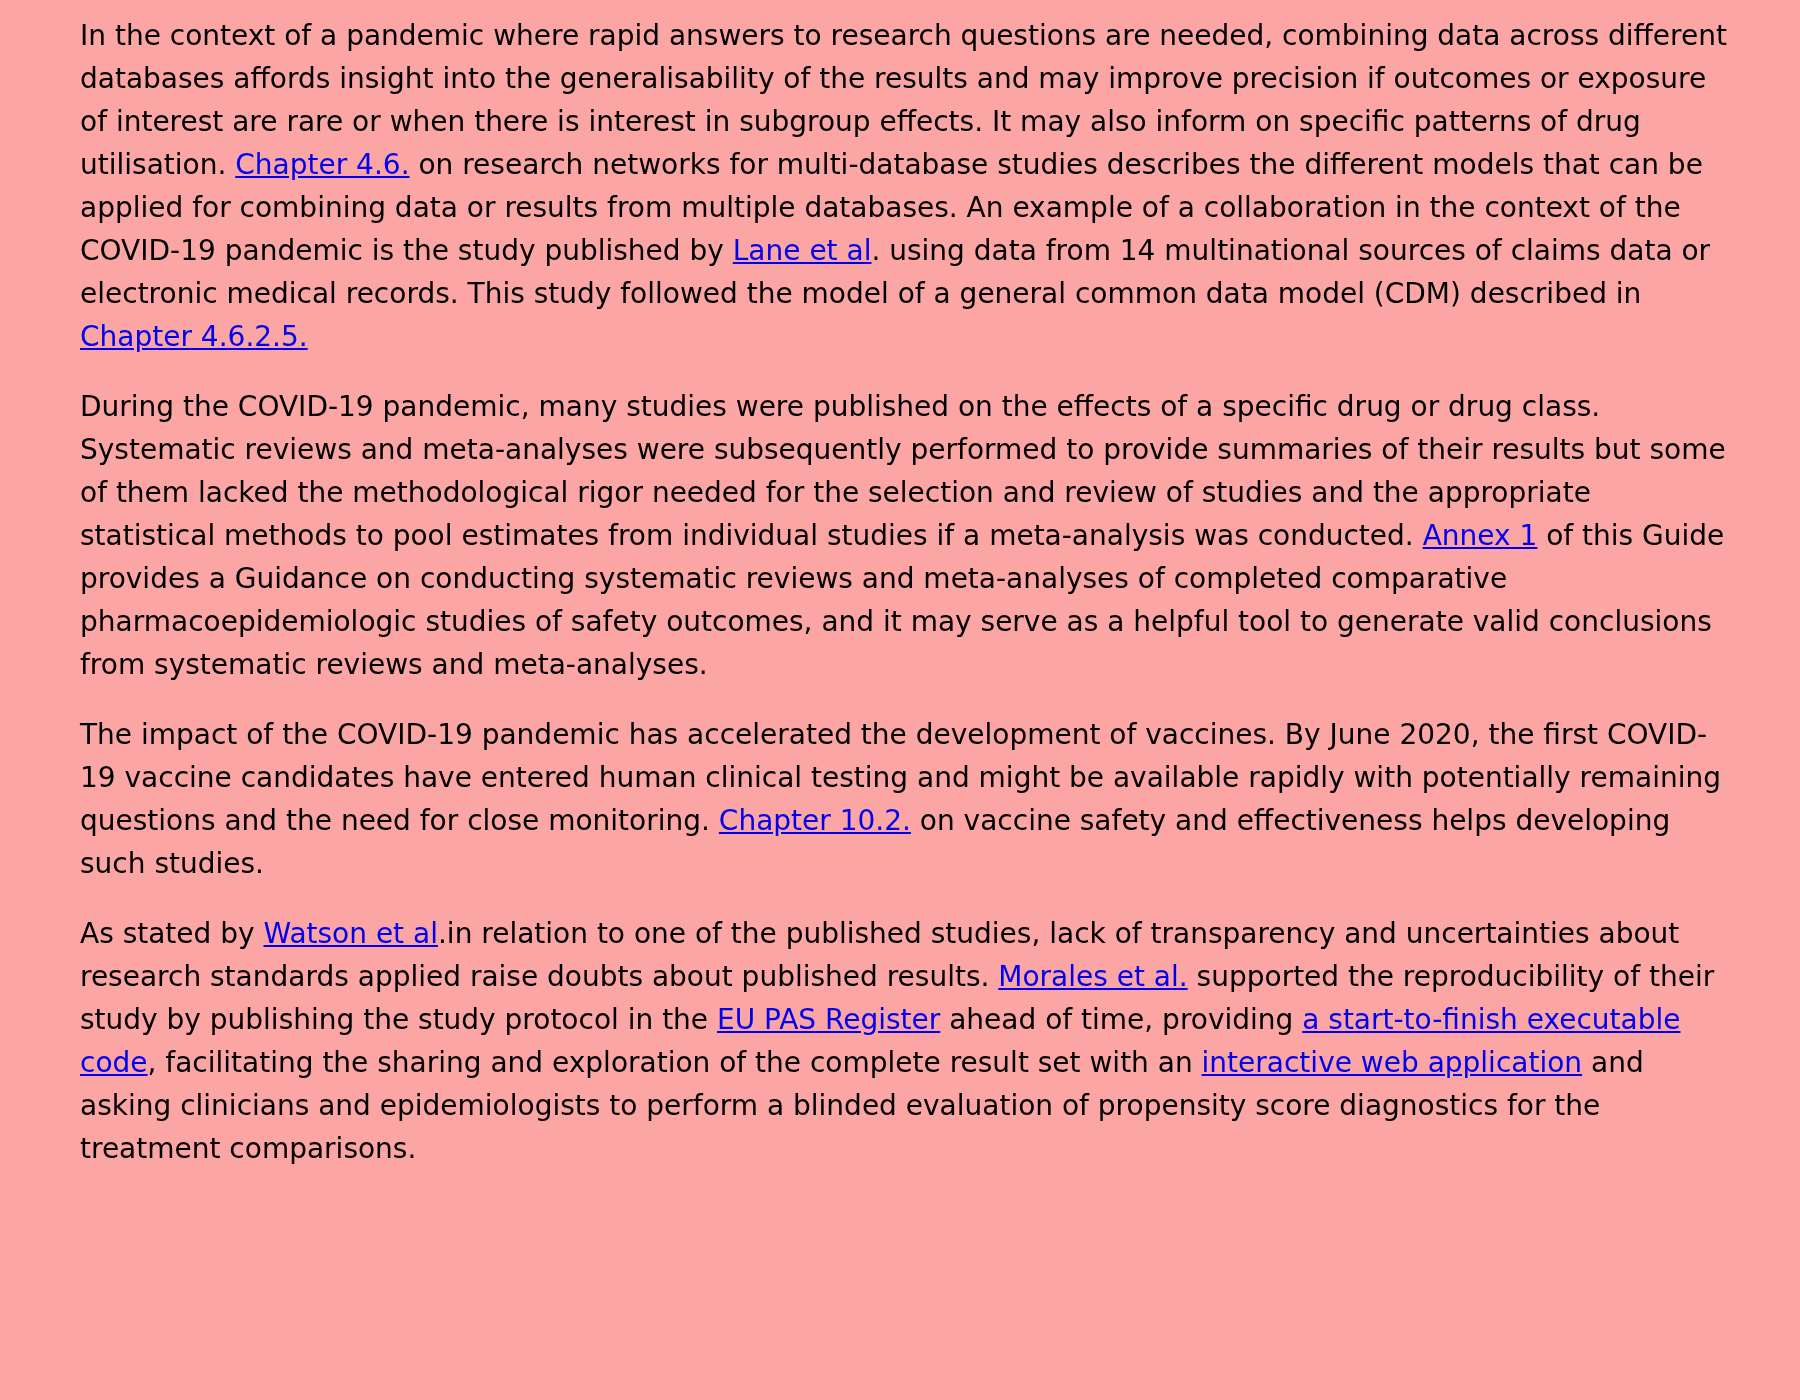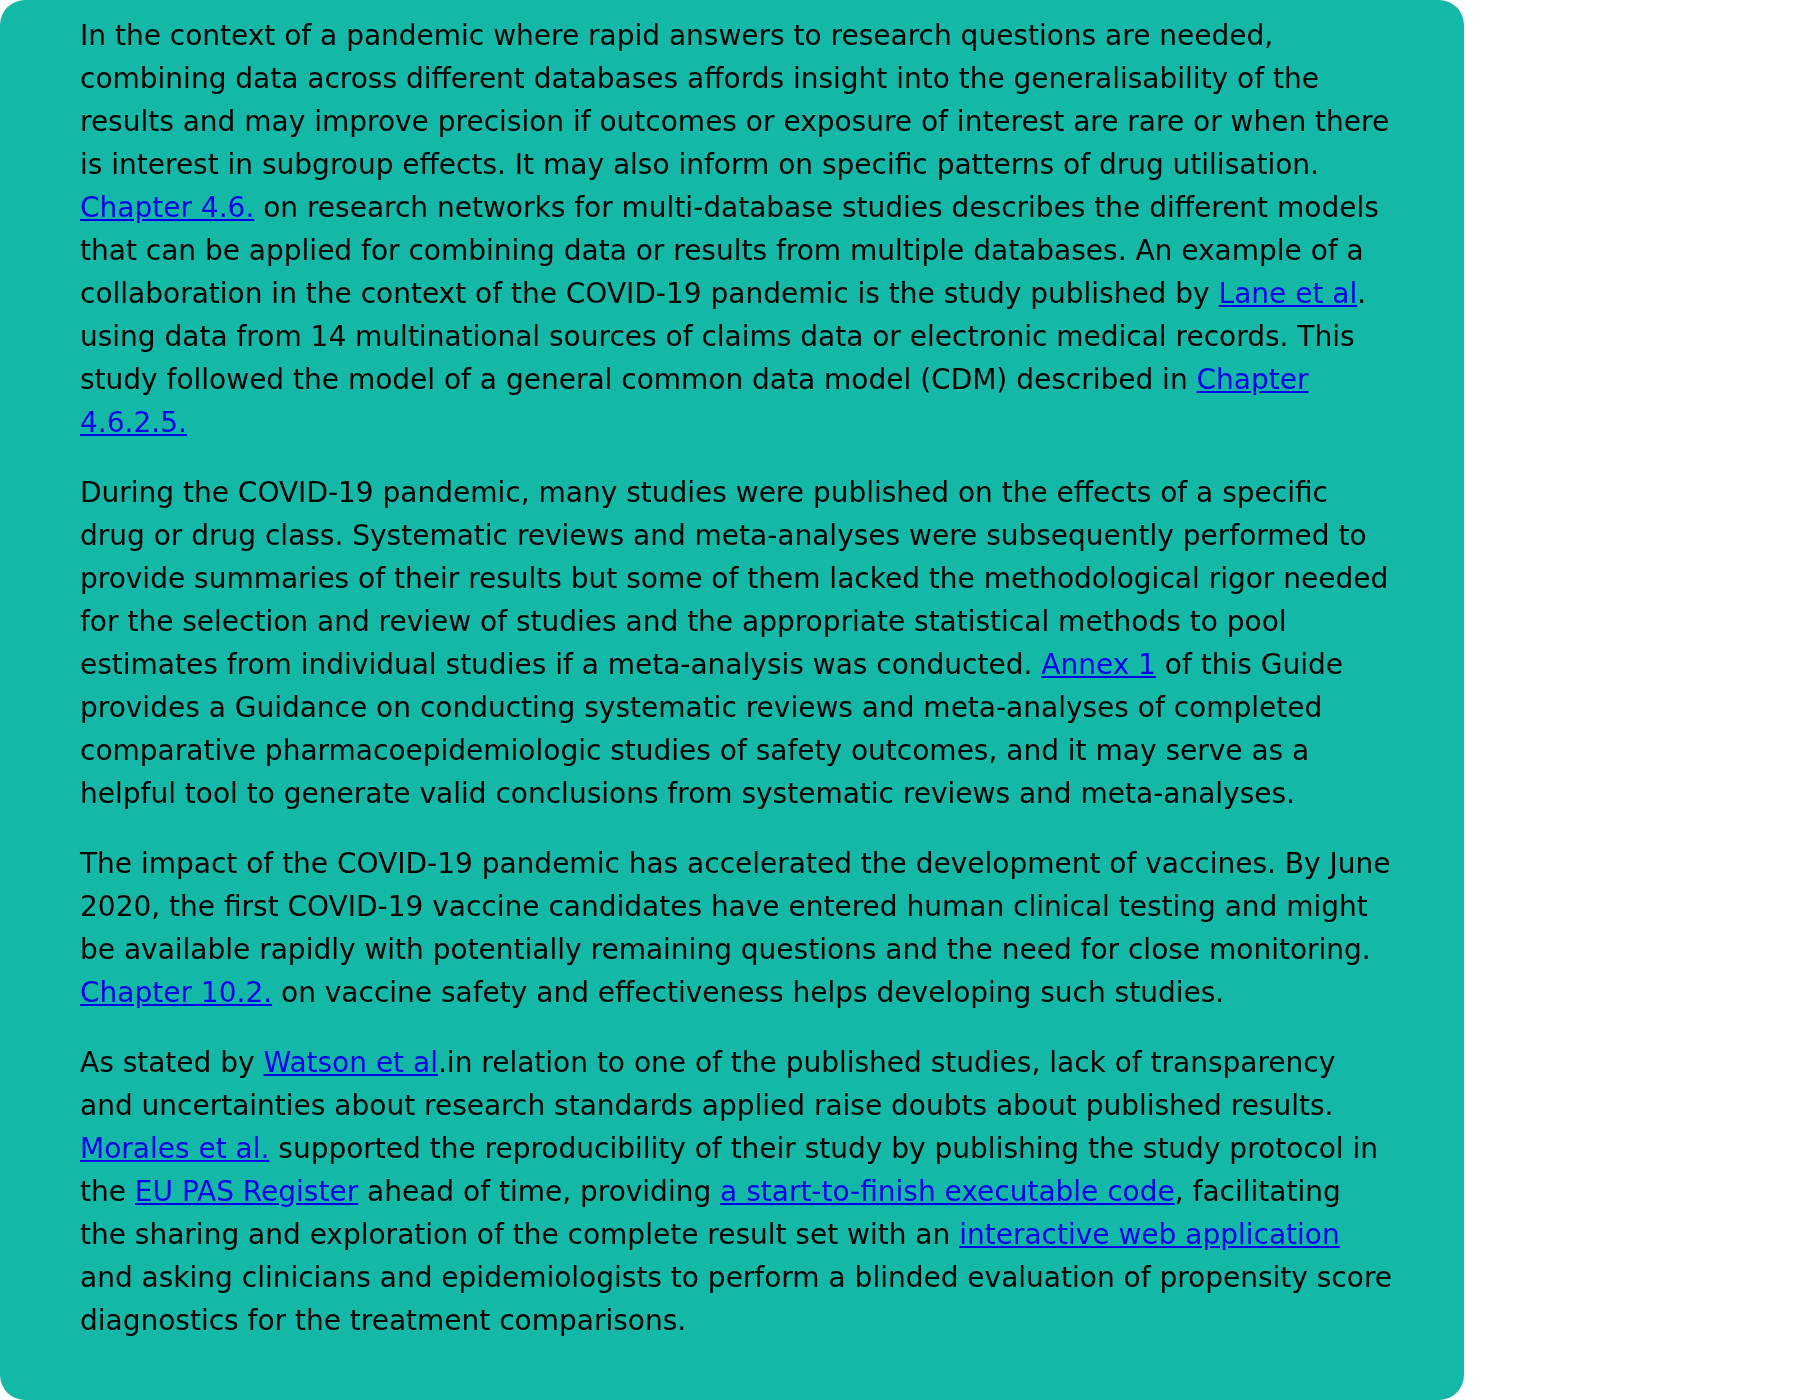--- a/index.html
+++ b/index.html
@@ -2,29 +2,28 @@
 <html><head>
 <meta charset="utf-8">
 <style>
   html, body {
     margin: 0;
     padding: 0;
     background: #ffffff;
   }
   .doc {
     box-sizing: border-box;
-    width: 1464px;
+    width: 1800px;
     min-height: 1400px;
     padding: 14px 70px 40px 80px;
-    background: #14b8a6;
+    background: #fca5a5;
     font-family: "DejaVu Sans", "Liberation Sans", sans-serif;
     font-size: 28px;
     line-height: 43px;
     color: #000000;
-    border-radius: 25px;
   }
   .doc p {
     margin: 0 0 27px 0;
   }
   .doc p:last-child {
     margin-bottom: 12px;
   }
   .doc a {
     color: #0000EE;
     text-decoration: underline;

